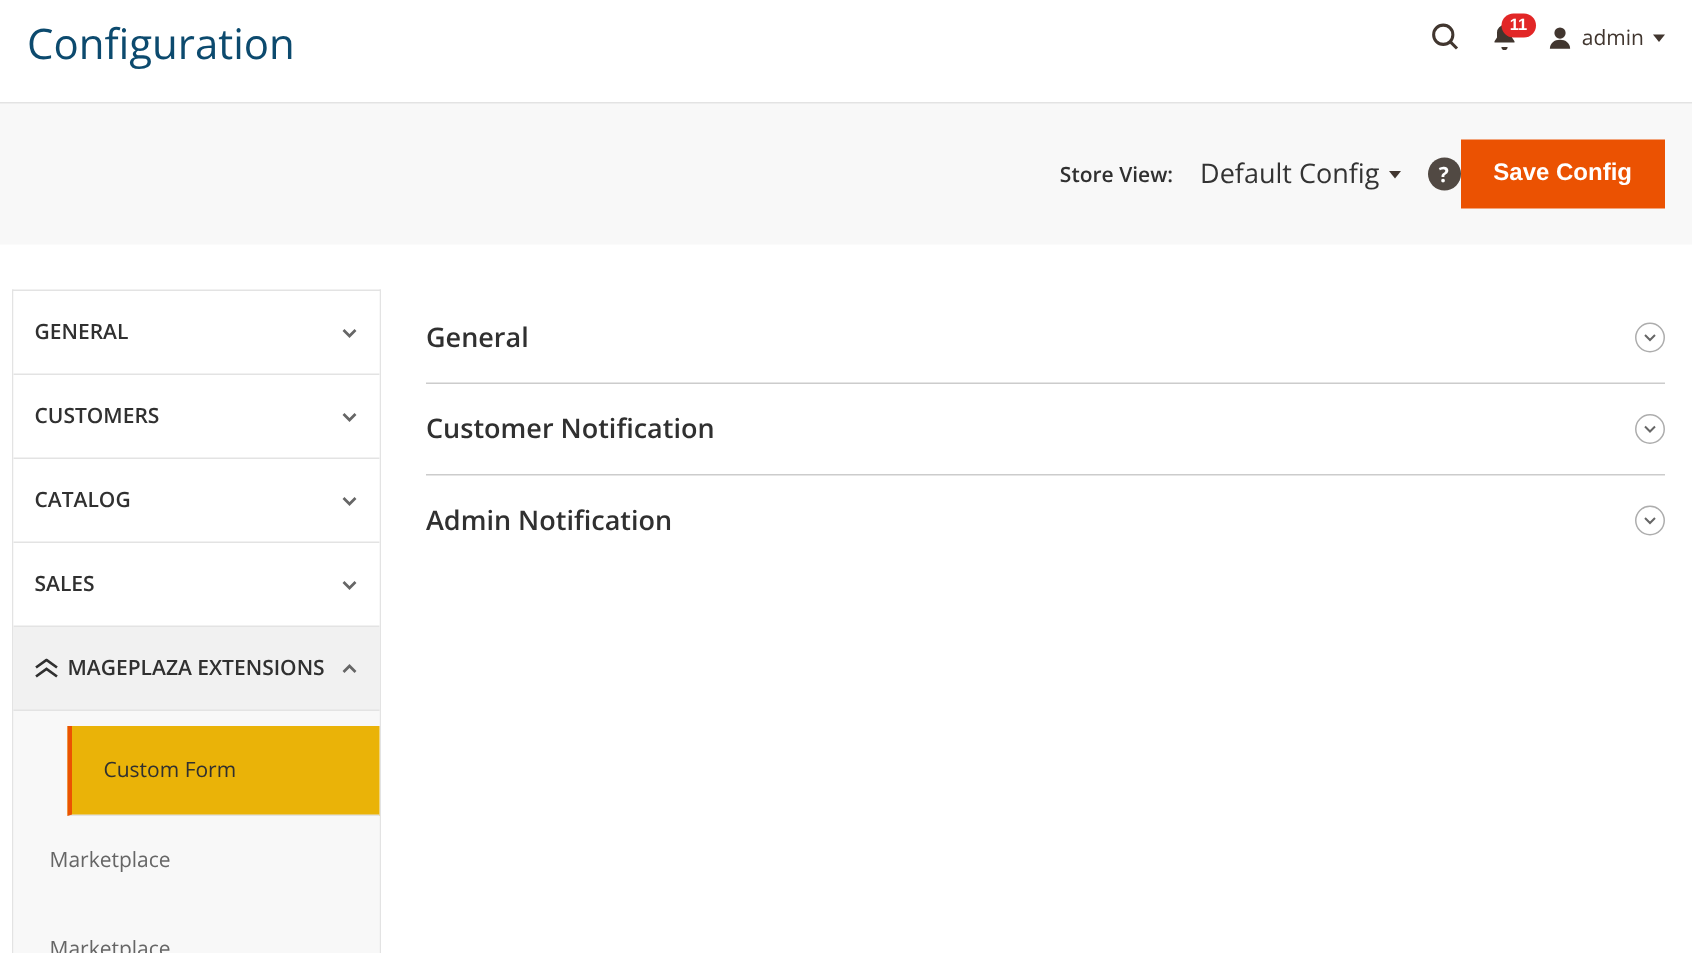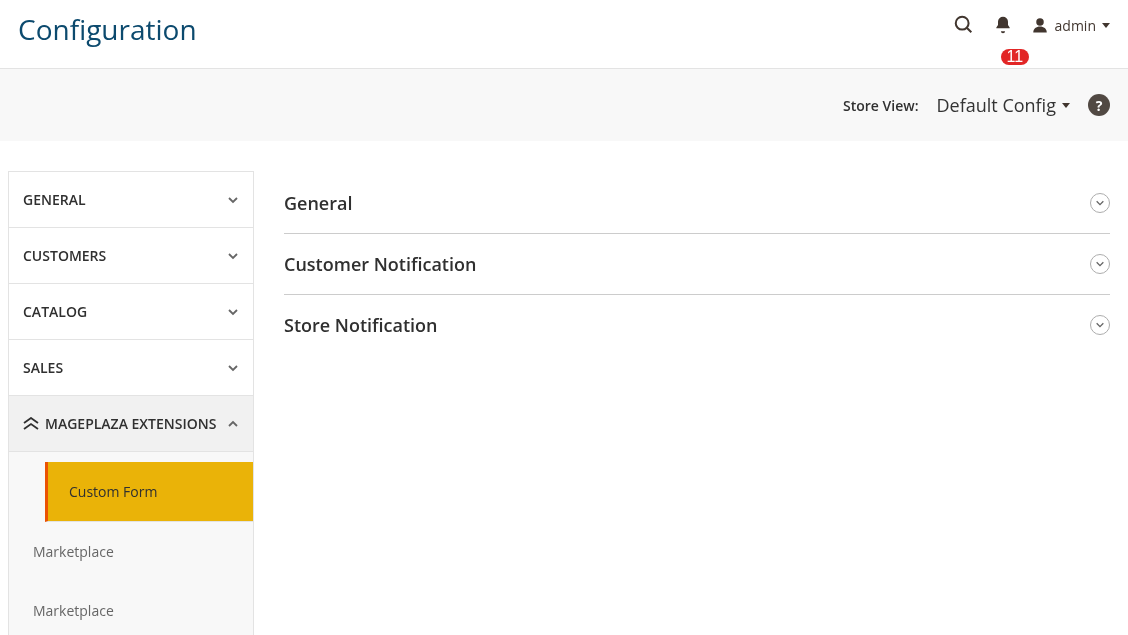--- a/index.html
+++ b/index.html
@@ -2,21 +2,21 @@
 <html><head>
 <meta charset="utf-8">
 <style>
 * { box-sizing: border-box; margin: 0; padding: 0; }
 body { font-family: 'Open Sans', -apple-system, BlinkMacSystemFont, Arial, sans-serif; width: 1128px; color: #333; background: #fff; }
 .header { display: flex; justify-content: space-between; align-items: flex-start; padding: 10px 18px 20px 18px; }
 .page-title { font-size: 28px; font-weight: 400; color: #0c4a6e; }
 .header-actions { display: flex; align-items: center; gap: 18px; margin-top: 4px; }
 .icon-btn { background: none; border: none; cursor: pointer; display: flex; align-items: center; position: relative; }
 .notif-wrap { position: relative; }
-.notif-badge { position: absolute; top: -6px; left: 8px; background: #e22626; color: #fff; font-size: 16px; font-weight: 400; border-radius: 10px; padding: 1px 6px; line-height: 14px; margin-top: 40px; }
+.notif-badge { position: absolute; top: -6px; left: 8px; background: #e22626; color: #fff; font-size: 11px; font-weight: 700; border-radius: 10px; padding: 1px 6px; line-height: 14px; }
 .user-menu { display: flex; align-items: center; gap: 6px; font-size: 14px; color: #41362f; cursor: pointer; }
 
 .toolbar { background: #f8f8f8; border-top: 1px solid #e3e3e3; padding: 24px 18px; display: flex; justify-content: flex-end; align-items: center; }
 .toolbar-left { display: flex; align-items: center; gap: 18px; }
 .store-view-label { font-weight: 600; font-size: 14px; color: #303030; }
 .store-view-select { display: flex; align-items: center; gap: 6px; font-size: 18px; color: #333; cursor: pointer; }
 .help-icon { width: 22px; height: 22px; background: #514943; border-radius: 50%; color: #fff; display: flex; align-items: center; justify-content: center; font-size: 14px; font-weight: 700; cursor: pointer; }
 .save-btn { background: #eb5202; color: #fff; border: none; padding: 14px 22px; font-size: 16px; font-weight: 600; cursor: pointer; }
 
 .content { display: flex; padding: 30px 18px 0 8px; gap: 30px; }
@@ -67,20 +67,21 @@
 
 <div class="toolbar">
   <div class="toolbar-left">
     <span class="store-view-label">Store View:</span>
     <div class="store-view-select">
       <span>Default Config</span>
       <span class="caret-down"></span>
     </div>
     <div class="help-icon">?</div>
   </div>
+  <button class="save-btn">Save Config</button>
 </div>
 
 <div class="content">
   <div class="sidebar">
     <div class="sidebar-item">
       <span>GENERAL</span>
       <svg width="12" height="12" viewBox="0 0 12 12" fill="none" stroke="#666" stroke-width="1.8">
           <polyline points="2,4 6,8 10,4"></polyline>
         </svg>
     </div>
@@ -133,21 +134,21 @@
     </div>
     <div class="section">
       <span class="section-title">Customer Notification</span>
       <span class="chevron-circle">
         <svg width="10" height="10" viewBox="0 0 12 12" fill="none" stroke="#666" stroke-width="1.6">
             <polyline points="2,4 6,8 10,4"></polyline>
           </svg>
       </span>
     </div>
     <div class="section" style="border-bottom:none">
-      <span class="section-title">Store Notification</span>
+      <span class="section-title">Admin Notification</span>
       <span class="chevron-circle">
         <svg width="10" height="10" viewBox="0 0 12 12" fill="none" stroke="#666" stroke-width="1.6">
             <polyline points="2,4 6,8 10,4"></polyline>
           </svg>
       </span>
     </div>
   </div>
 </div>
 
 </body></html>

